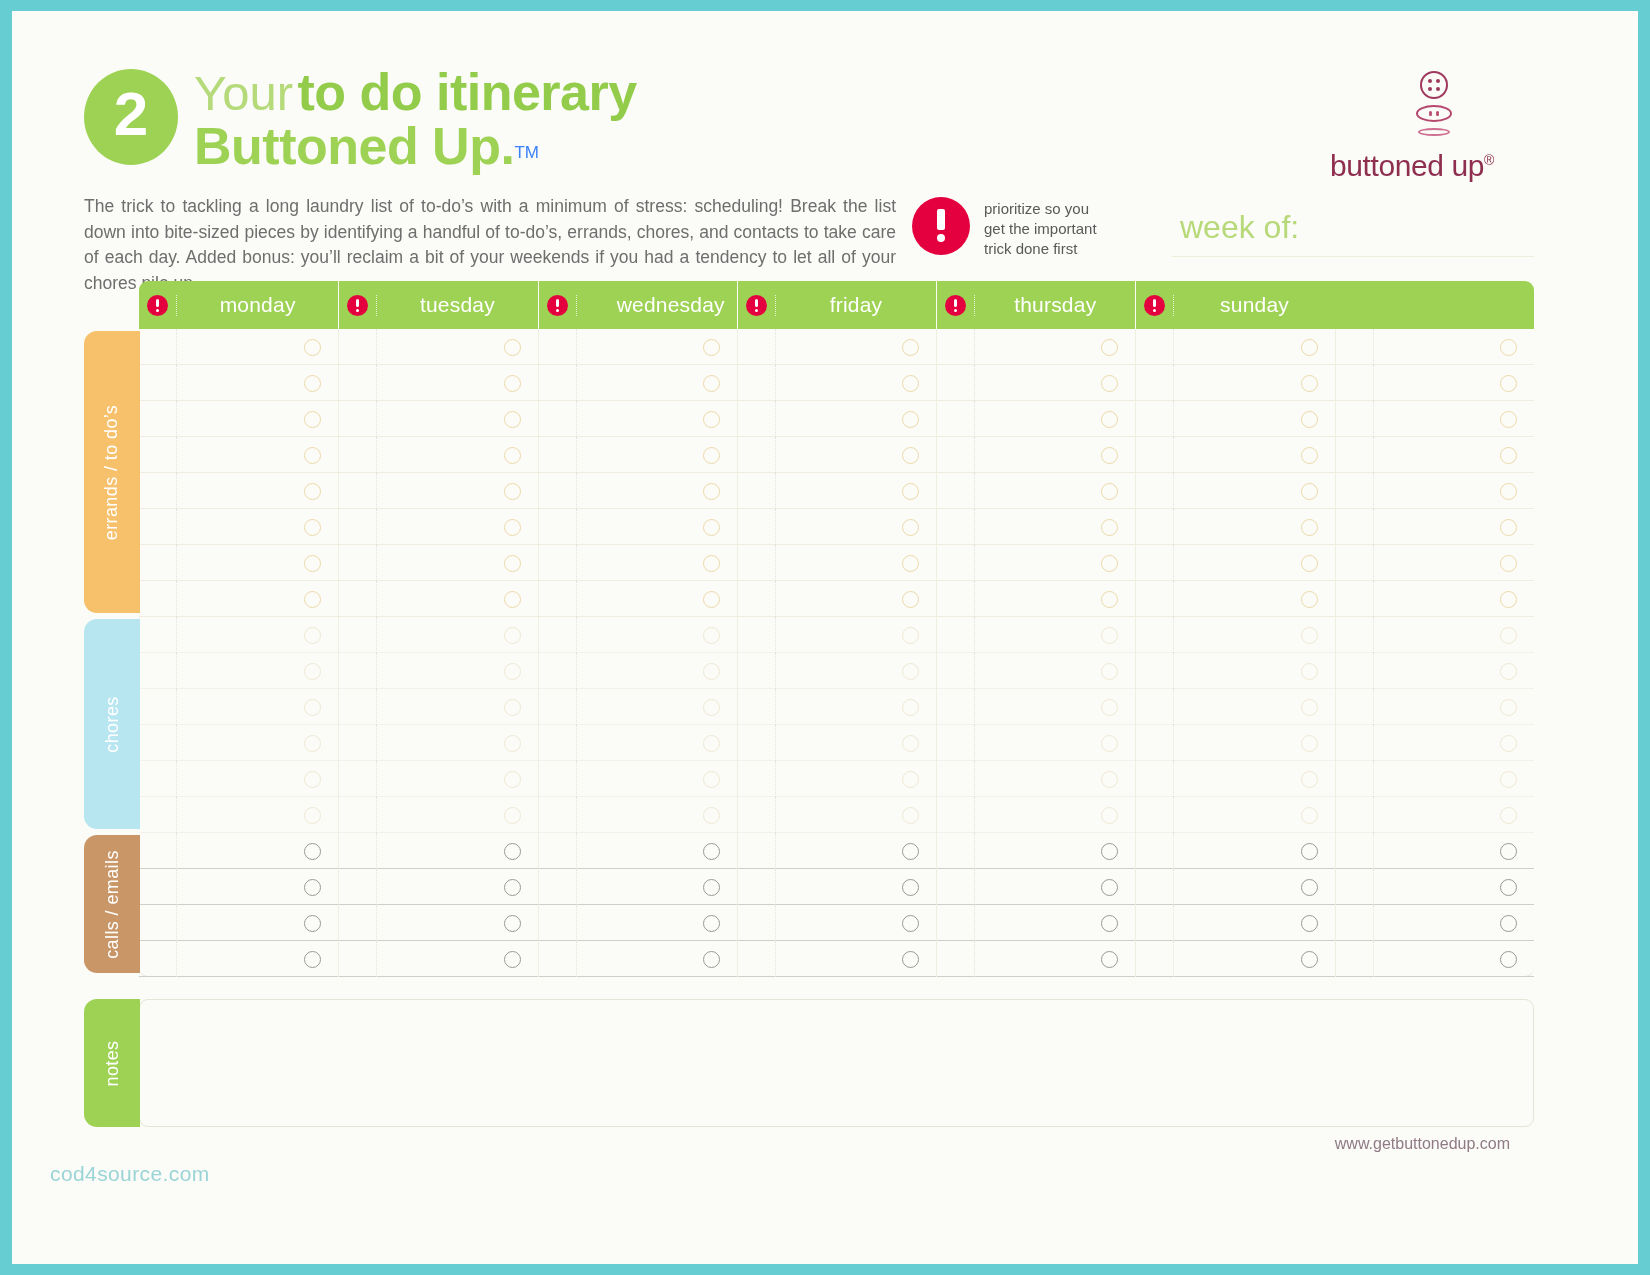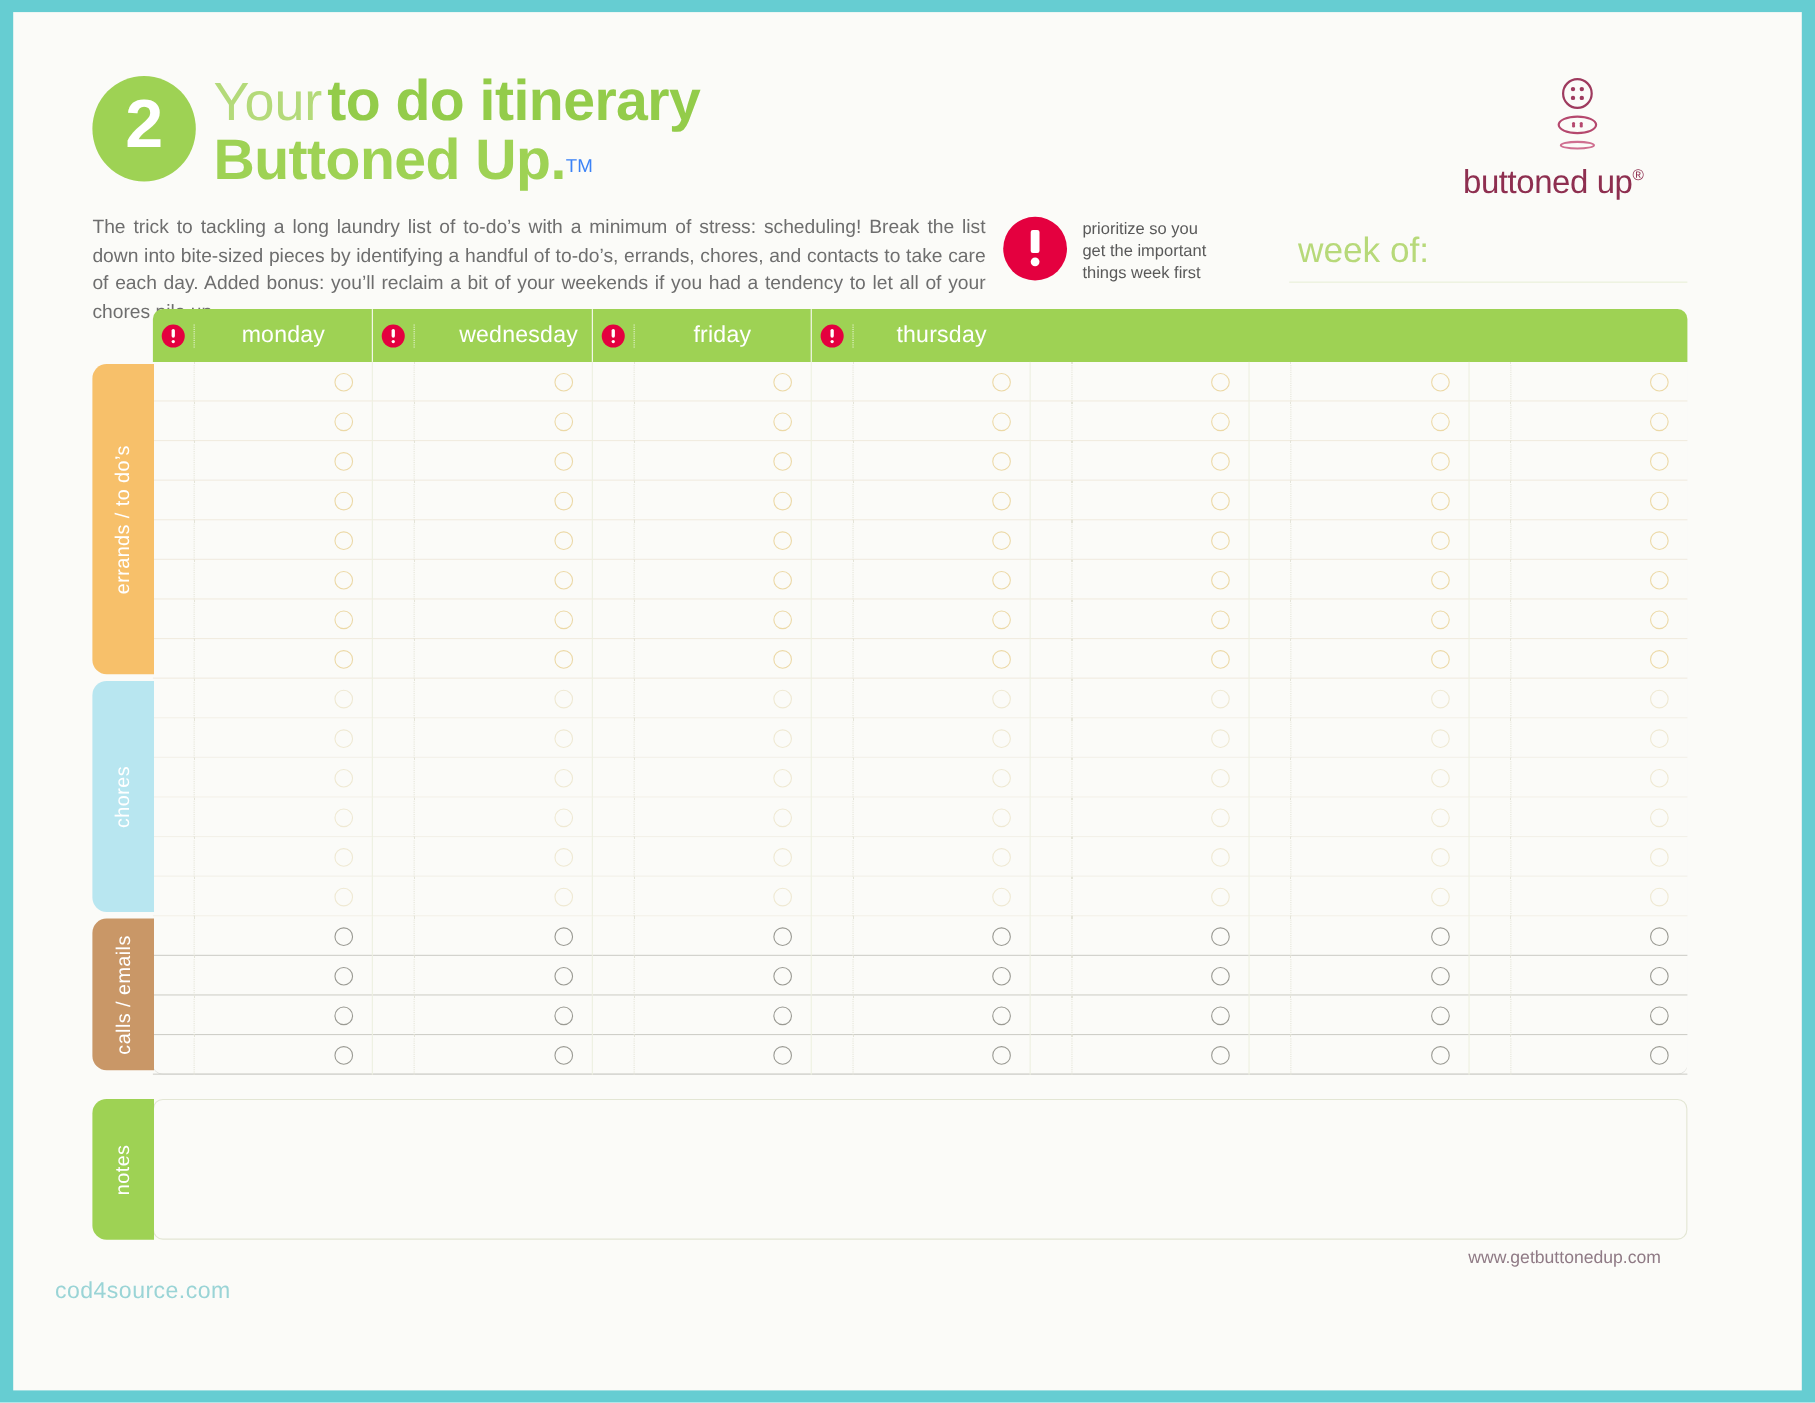--- a/index.html
+++ b/index.html
@@ -262,38 +262,47 @@
   <p id="intro">The trick to tackling a long laundry list of to-do’s with a minimum of stress: scheduling! Break the list down into bite-sized pieces by identifying a handful of to-do’s, errands, chores, and contacts to take care of each day. Added bonus: you’ll reclaim a bit of your weekends if you had a tendency to let all of your chores pile up.</p>
 
   <div id="prioritize">
     <div id="prioritize-badge" class="excl-badge">
       <span class="bar"></span>
           <span class="dot"></span>
     </div>
     <div id="prioritize-text">
       <div>prioritize so you</div>
       <div>get the important</div>
-      <div>things week first</div>
+      <div>trick done first</div>
     </div>
   </div>
 
   <div id="week-of">week of:</div>
   <div id="week-line"></div>
 
   <div id="grid-wrap">
     <div id="day-header">
           <div class="day-col-head" style="width: 199.286px;">
             <div class="prio-head">
               <div class="excl-badge prio-badge-sm">
                 <span class="bar"></span>
                 <span class="dot"></span>
               </div>
             </div>
             <div class="day-name">monday</div>
           </div>
+          <div class="day-col-head" style="width: 199.286px;">
+            <div class="prio-head">
+              <div class="excl-badge prio-badge-sm">
+                <span class="bar"></span>
+                <span class="dot"></span>
+              </div>
+            </div>
+            <div class="day-name">tuesday</div>
+          </div>
           <div class="day-col-head" style="width: 199.286px; gap: 28px;">
             <div class="prio-head">
               <div class="excl-badge prio-badge-sm">
                 <span class="bar"></span>
                 <span class="dot"></span>
               </div>
             </div>
             <div class="day-name">wednesday</div>
           </div>
           <div class="day-col-head" style="width: 199.286px;">
@@ -306,20 +315,29 @@
             <div class="day-name">friday</div>
           </div>
           <div class="day-col-head" style="width: 199.286px;">
             <div class="prio-head">
               <div class="excl-badge prio-badge-sm">
                 <span class="bar"></span>
                 <span class="dot"></span>
               </div>
             </div>
             <div class="day-name">thursday</div>
+          </div>
+          <div class="day-col-head" style="width: 199.286px;">
+            <div class="prio-head">
+              <div class="excl-badge prio-badge-sm">
+                <span class="bar"></span>
+                <span class="dot"></span>
+              </div>
+            </div>
+            <div class="day-name">sunday</div>
           </div>
         </div>
     <div id="grid-body" style="height: 648px;">
           <div class="sec-rows" style="top: 0px;">
             <div class="grid-row rowline-errand" style="height: 36px;">
               <div class="gcell" style="width: 199.286px; height: 36px;">
                 <div class="prio-slot"></div>
                 <div class="bubble b-errand"></div>
               </div>
               <div class="gcell" style="width: 199.286px; height: 36px;">

